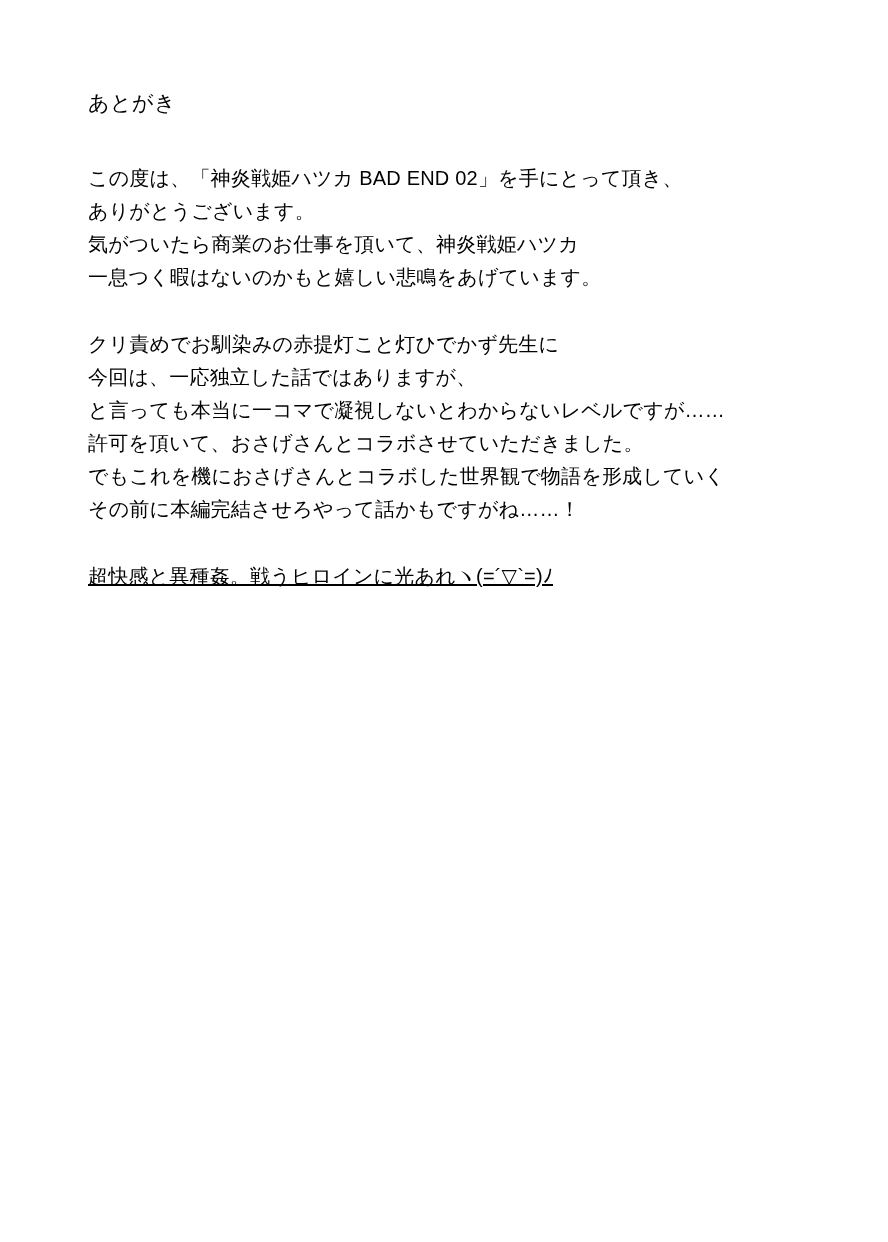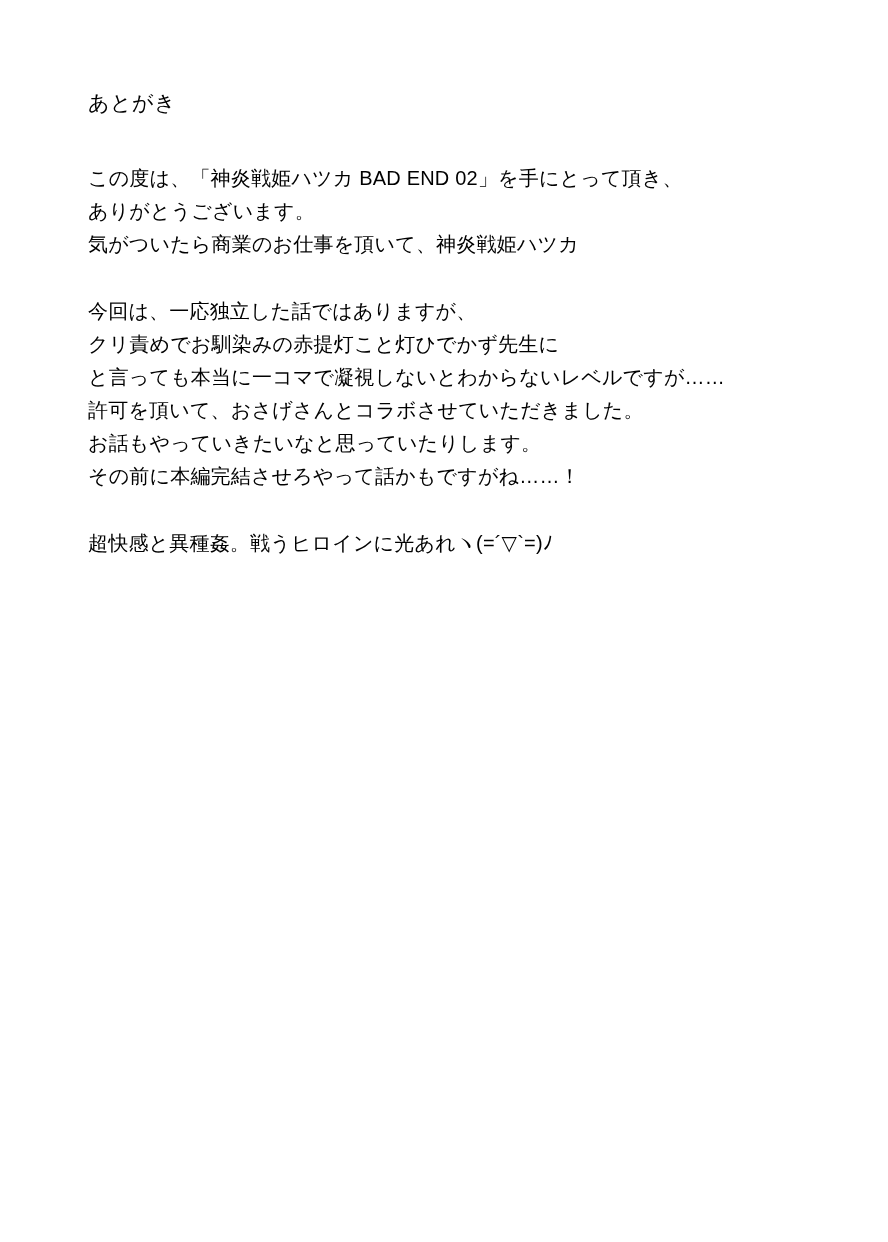--- a/index.html
+++ b/index.html
@@ -37,41 +37,43 @@
     line-height: 33px;
     letter-spacing: 0.2px;
     white-space: pre-wrap;
     font-weight: 400;
   }
   .final-line {
     font-size: 20px;
     line-height: 33px;
     letter-spacing: 0.2px;
     white-space: pre-wrap;
+    text-decoration: underline;
   }
 </style>
 </head>
 <body>
 
 <div class="page">
 
   <h1 class="doc-title">あとがき</h1>
 
   <div class="para">
     <div class="line">この度は、「神炎戦姫ハツカ BAD END 02」を手にとって頂き、</div>
     <div class="line">ありがとうございます。</div>
     <div class="line">気がついたら商業のお仕事を頂いて、神炎戦姫ハツカ</div>
+    <div class="line">一息つく暇はないのかもと嬉しい悲鳴をあげています。</div>
   </div>
 
   <div class="para">
+    <div class="line">クリ責めでお馴染みの赤提灯こと灯ひでかず先生に</div>
     <div class="line">今回は、一応独立した話ではありますが、</div>
-    <div class="line">クリ責めでお馴染みの赤提灯こと灯ひでかず先生に</div>
     <div class="line">と言っても本当に一コマで凝視しないとわからないレベルですが……</div>
     <div class="line">許可を頂いて、おさげさんとコラボさせていただきました。</div>
-    <div class="line">お話もやっていきたいなと思っていたりします。</div>
+    <div class="line">でもこれを機におさげさんとコラボした世界観で物語を形成していく</div>
     <div class="line">その前に本編完結させろやって話かもですがね……！</div>
   </div>
 
 
   <div class="para">
     <div class="final-line">超快感と異種姦。戦うヒロインに光あれヽ(=´▽`=)ﾉ</div>
   </div>
 
 </div>
 

